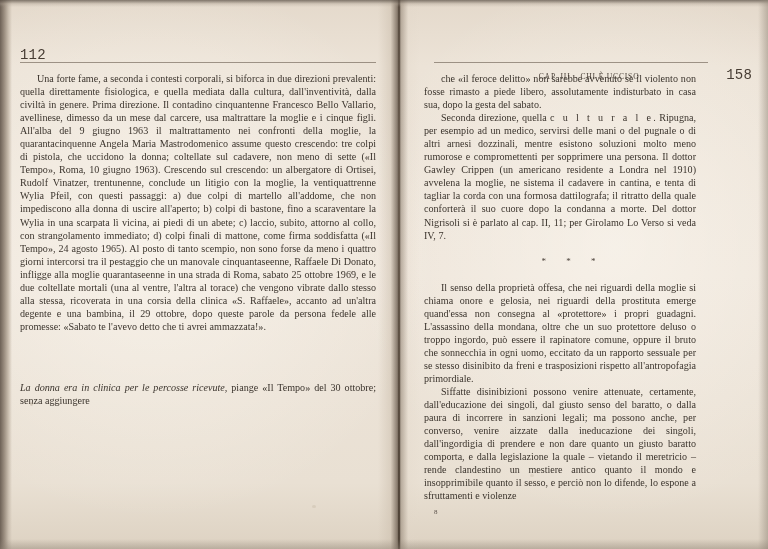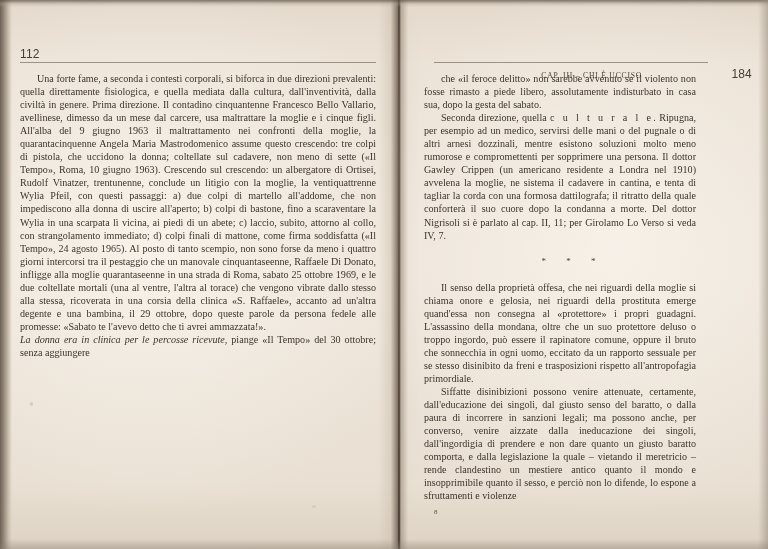--- a/index.html
+++ b/index.html
@@ -103,23 +103,23 @@
   .runhead {
     position: absolute;
     left: 0; right: 0;
     display: flex;
     align-items: baseline;
     font-size: 9.5px;
     color: #4a4038;
     letter-spacing: 0.2px;
   }
   .folio {
-    font-size: 12px;
+    font-size: 14px;
     color: #463c33;
-    font-family: Liberation Sans, sans-serif;
+    font-family: Liberation Mono, monospace;
   }
   .runhead-title {
     flex: 1;
     text-align: center;
     font-size: 9px;
     letter-spacing: 0.75px;
     color: #4a4038;
   }
   .runhead-title .small-caps {
     font-size: 7.6px;
@@ -189,42 +189,42 @@
     <div class="page-inner">
 
       <div class="runhead" style="top:47px; left:8px; right:10px;">
         <span class="folio">112</span>
         <span style="width:18px;"></span>
       </div>
       <div class="rule" style="top:62px; left:8px; width:356px;"></div>
 
       <div class="column" style="top:72px; left:8px; width:356px;">
         <p>Una forte fame, a seconda i contesti corporali, si biforca in due direzioni prevalenti: quella direttamente fisiologica, e quella mediata dalla cultura, dall'inventività, dalla civiltà in genere. Prima direzione. Il contadino cinquantenne Francesco Bello Vallario, avellinese, dimesso da un mese dal carcere, usa maltrattare la moglie e i cinque figli. All'alba del 9 giugno 1963 il maltrattamento nei confronti della moglie, la quarantacinquenne Angela Maria Mastrodomenico assume questo crescendo: tre colpi di pistola, che uccidono la donna; coltellate sul cadavere, non meno di sette («Il Tempo», Roma, 10 giugno 1963). Crescendo sul crescendo: un albergatore di Ortisei, Rudolf Vinatzer, trentunenne, conclude un litigio con la moglie, la ventiquattrenne Wylia Pfeil, con questi passaggi: a) due colpi di martello all'addome, che non impediscono alla donna di uscire all'aperto; b) colpi di bastone, fino a scaraventare la Wylia in una scarpata lì vicina, ai piedi di un abete; c) laccio, subito, attorno al collo, con strangolamento immediato; d) colpi finali di mattone, come firma soddisfatta («Il Tempo», 24 agosto 1965). Al posto di tanto scempio, non sono forse da meno i quattro giorni intercorsi tra il pestaggio che un manovale cinquantaseenne, Raffaele Di Donato, infligge alla moglie quarantaseenne in una strada di Roma, sabato 25 ottobre 1969, e le due coltellate mortali (una al ventre, l'altra al torace) che vengono vibrate dallo stesso alla stessa, ricoverata in una corsia della clinica «S. Raffaele», accanto ad un'altra degente e una bambina, il 29 ottobre, dopo queste parole da persona fedele alle promesse: «Sabato te l'avevo detto che ti avrei ammazzata!».</p>
-        <p style="text-indent:0;">
+        <p style="text-indent:0;margin-top:48px;">
           <em>La donna era in clinica per le percosse ricevute,</em><span> piange «Il Tempo» del 30 ottobre; senza aggiungere</span>
         </p>
       </div>
 
       <div class="speck" style="left:18px; top:402px; width:3px; height:4px;"></div>
       <div class="speck" style="left:300px; top:505px; width:4px; height:3px; opacity:0.3;"></div>
     </div>
   </div>
 
   <div id="gutter"></div>
   <div id="gutter-line"></div>
 
   <div class="page" id="page-right">
     <div class="page-inner">
 
       <div class="runhead" style="top:47px; left:24px; right:8px;margin-top:20px;">
         <span style="width:18px;"></span>
         <span class="runhead-title">
           <span class="small-caps">CAP. III – CHI È UCCISO</span>
         </span>
-        <span class="folio">184</span>
+        <span class="folio">158</span>
       </div>
       <div class="rule" style="top:62px; left:24px; width:274px;"></div>
 
       <div class="column" style="top:72px; left:14px; width:272px;">
         <p>che «il feroce delitto» non sarebbe avvenuto se il violento non fosse rimasto a piede libero, assolutamente indisturbato in casa sua, dopo la gesta del sabato.</p>
         <p>Seconda direzione, quella <span class="spaced">c u l t u r a l e</span>. Ripugna, per esempio ad un medico, servirsi delle mani o del pugnale o di altri arnesi dozzinali, mentre esistono soluzioni molto meno rumorose e compromettenti per sopprimere una persona. Il dottor Gawley Crippen (un americano residente a Londra nel 1910) avvelena la moglie, ne sistema il cadavere in cantina, e tenta di tagliar la corda con una formosa dattilografa; il ritratto della quale conforterà il suo cuore dopo la condanna a morte. Del dottor Nigrisoli si è parlato al cap. II, 11; per Girolamo Lo Verso si veda IV, 7.</p>
         <p class="stars">* * *</p>
         <p>Il senso della proprietà offesa, che nei riguardi della moglie si chiama onore e gelosia, nei riguardi della prostituta emerge quand'essa non consegna al «protettore» i propri guadagni. L'assassino della mondana, oltre che un suo protettore deluso o troppo ingordo, può essere il rapinatore comune, oppure il bruto che sonnecchia in ogni uomo, eccitato da un rapporto sessuale per se stesso disinibito da freni e trasposizioni rispetto all'antropofagia primordiale.</p>
         <p>Siffatte disinibizioni possono venire attenuate, certamente, dall'educazione dei singoli, dal giusto senso del baratto, o dalla paura di incorrere in sanzioni legali; ma possono anche, per converso, venire aizzate dalla ineducazione dei singoli, dall'ingordigia di prendere e non dare quanto un giusto baratto comporta, e dalla legislazione la quale – vietando il meretricio – rende clandestino un mestiere antico quanto il mondo e insopprimibile quanto il sesso, e perciò non lo difende, lo espone a sfruttamenti e violenze</p>
       </div>

